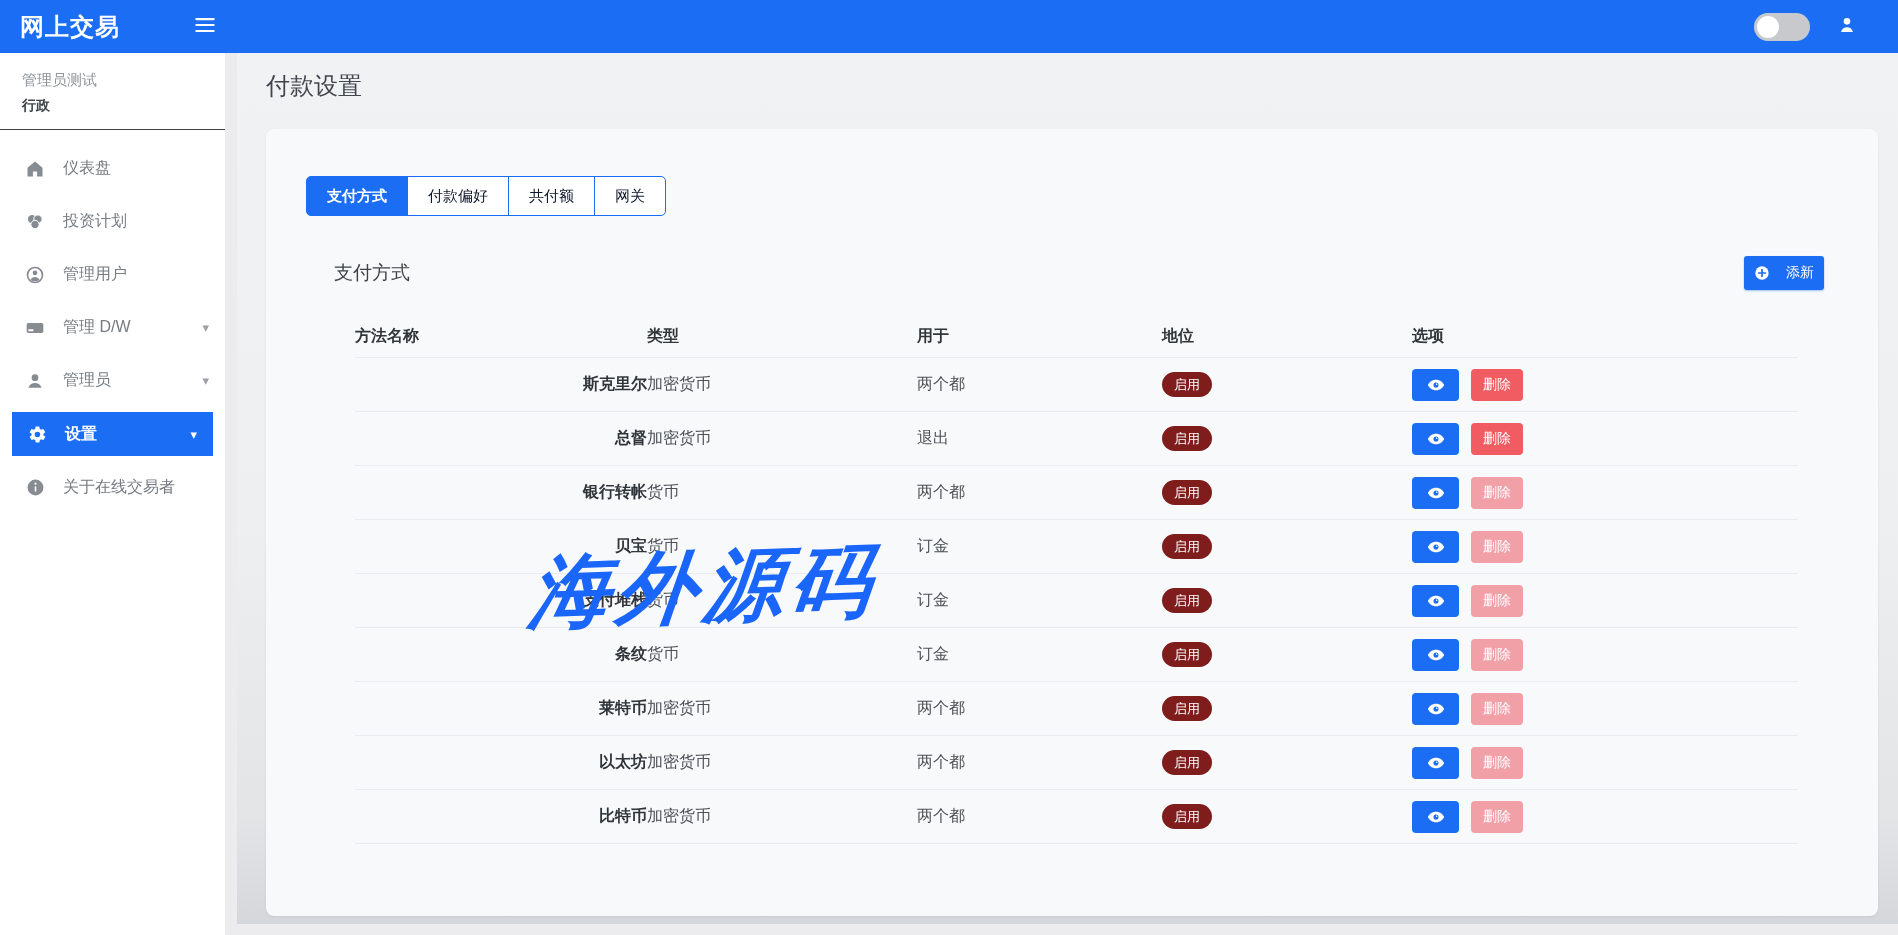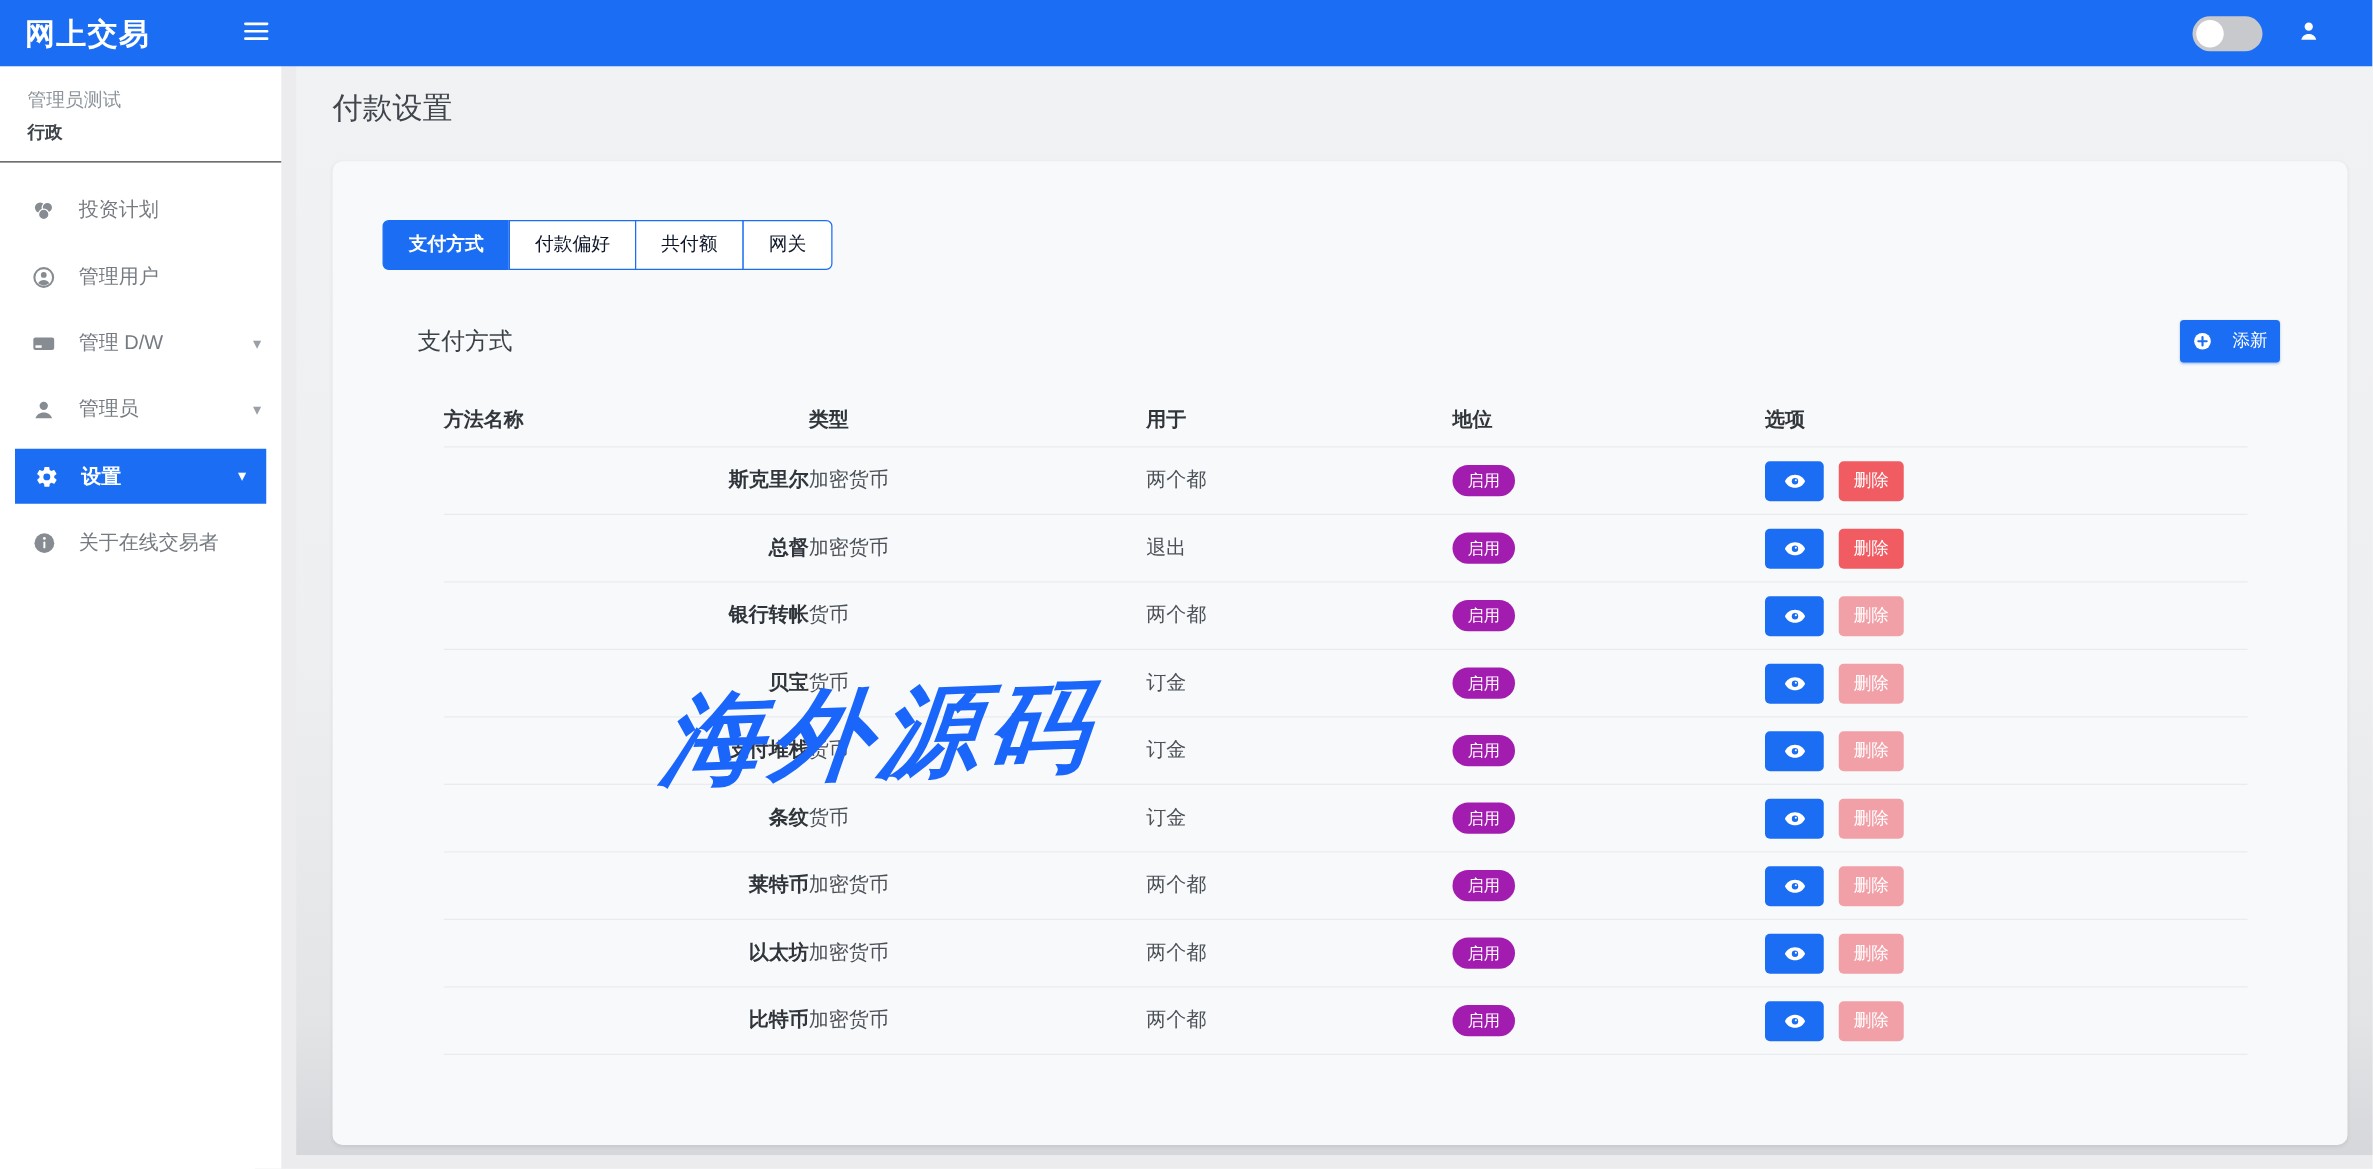--- a/index.html
+++ b/index.html
@@ -90,21 +90,21 @@
   
   .table { margin:26px 40px 0 49px; }
   .trow, .thead {
     display:grid; grid-template-columns:292px 270px 245px 250px 1fr;
     align-items:center;
   }
   .thead { height:42px; font-weight:bold; color:#31363b; font-size:16px; border-bottom:1px solid #e9ecef; }
   .trow { height:54px; border-bottom:1px solid #e9ecef; font-size:16px; color:#4b5157; }
   .cell-name { font-weight:bold; color:#2f353a;text-align:right; }
   .pill {
-    display:inline-block; background:#a21caf; color:#fff; font-size:13px;
+    display:inline-block; background:#7f1d1d; color:#fff; font-size:13px;
     padding:6px 12px; border-radius:999px; line-height:1;
   }
   .opts { display:flex; gap:12px; }
   .eye-btn {
     width:47px; height:32px; background:#1b6ef3; border:none; border-radius:4px;
     display:flex; align-items:center; justify-content:center; cursor:pointer;
   }
   .del-btn {
     height:32px; padding:0 12px; background:#f15b62; color:#fff; border:none;
     border-radius:4px; font-size:14px; cursor:pointer; font-family:inherit;
@@ -148,20 +148,28 @@
   </div>
 </header>
 
 <aside class="sidebar">
   <div class="side-user">
     <div class="uname">管理员测试</div>
     <div class="urole">行政</div>
   </div>
   <nav class="menu">
 
+    <button class="menu-item">
+      <span class="mi-icon">
+        <svg viewBox="0 0 24 24" width="20" height="20">
+            <path fill="currentColor" d="M12 3l9 7.5V21h-6.5v-6h-5v6H3V10.5z"></path>
+          </svg>
+      </span>
+      <span class="mi-label">仪表盘</span>
+    </button>
 
     <button class="menu-item">
       <span class="mi-icon">
         <svg viewBox="0 0 24 24" width="20" height="20">
             <circle cx="8.5" cy="8.5" r="5" fill="currentColor"></circle>
             <circle cx="15.5" cy="8.5" r="5" fill="currentColor" stroke="#fff" stroke-width="1.2"></circle>
             <circle cx="12" cy="15" r="5" fill="currentColor" stroke="#fff" stroke-width="1.2"></circle>
           </svg>
       </span>
       <span class="mi-label">投资计划</span>

